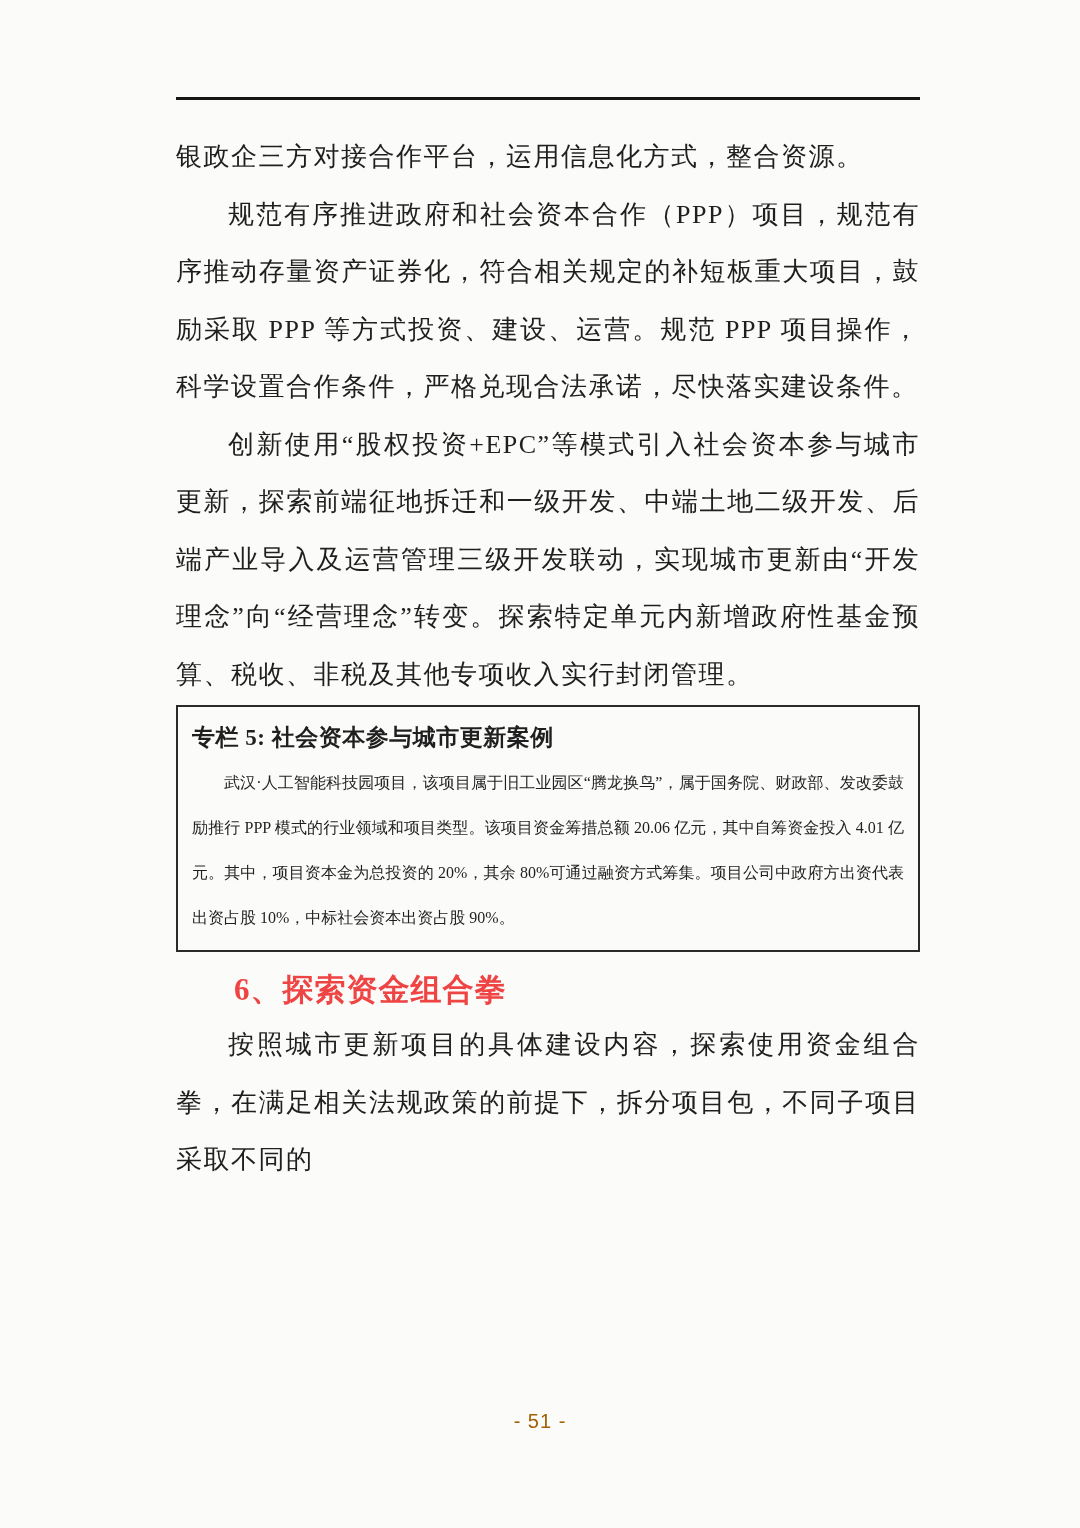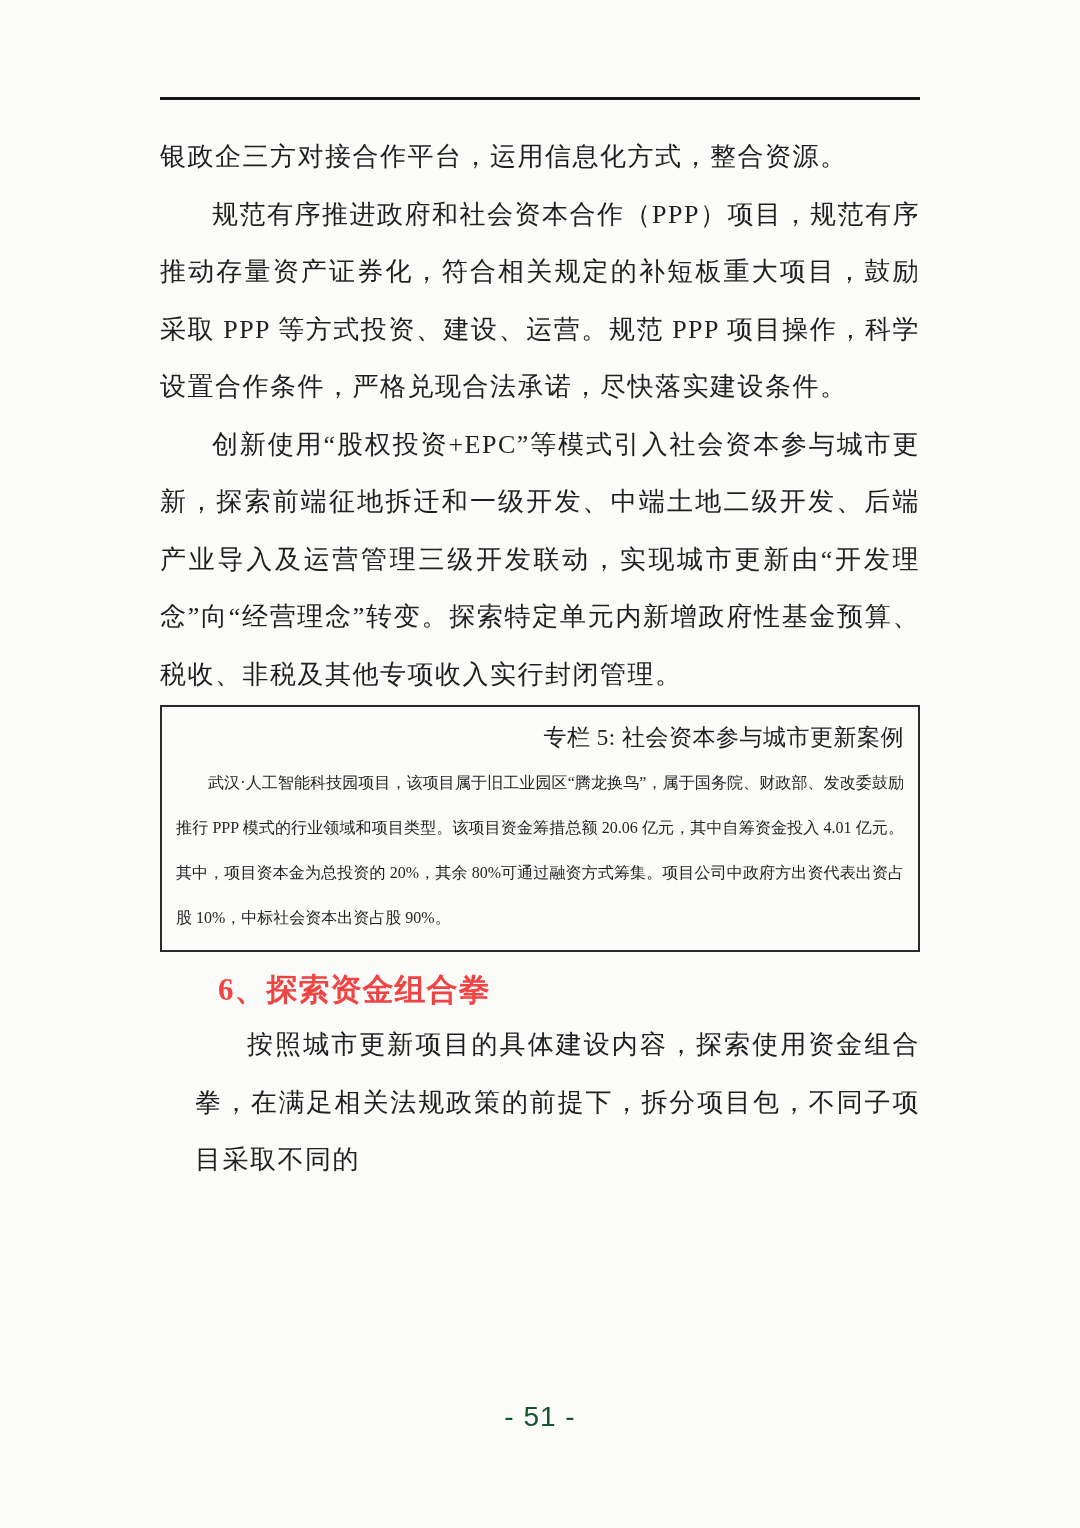--- a/index.html
+++ b/index.html
@@ -6,20 +6,21 @@
   html, body { margin: 0; padding: 0; background: #e8e8e6; }
   .page {
     position: relative;
     width: 1080px;
     height: 1528px;
     margin: 0 auto;
     background: #fbfbf9;
     color: #1f1f1f;
     font-family: "Liberation Serif", "DejaVu Serif", serif;
     overflow: hidden;
+    padding-left: 16px;
   }
   .header-rule {
     margin: 97px 160px 0 160px;
     height: 3px;
     background: #161616;
   }
   .content {
     padding: 28px 160px 0 160px;
   }
   .para {
@@ -32,22 +33,22 @@
     word-break: break-all;
   }
   .para.no-indent { text-indent: 0; }
   .case-box {
     margin-top: 2px;
     border: 2px solid #2a2a2a;
     padding: 8px 14px 10px 14px;
     background: #fbfbf9;
   }
   .case-title {
-    text-align: right;
-    font-weight: normal;
+    text-align: left;
+    font-weight: bold;
     font-size: 23px;
     line-height: 45px;
     letter-spacing: 0.5px;
   }
   .case-body {
     margin: 0;
     font-size: 16px;
     line-height: 45px;
     text-align: justify;
     text-indent: 2em;
@@ -55,30 +56,30 @@
   }
   .section-heading {
     margin: 16px 0 0 0;
     font-size: 31px;
     font-weight: bold;
     line-height: 44px;
     text-indent: 58px;
     letter-spacing: 1px;
     color: #ef4444;
   }
-  .para.after-heading { margin-top: 4px; margin-left: 35px; }
+  .para.after-heading { margin-top: 4px; }
   .page-footer {
     position: absolute;
     bottom: 95px;
     left: 0;
     width: 100%;
     text-align: center;
     font-family: "Liberation Sans", sans-serif;
-    font-size: 28px;
-    color: #14532d;
+    font-size: 20px;
+    color: #a16207;
     letter-spacing: 1px;
   }
 </style>
 </head>
 <body>
 
 <div class="page">
 
   <div class="header-rule"></div>
 

